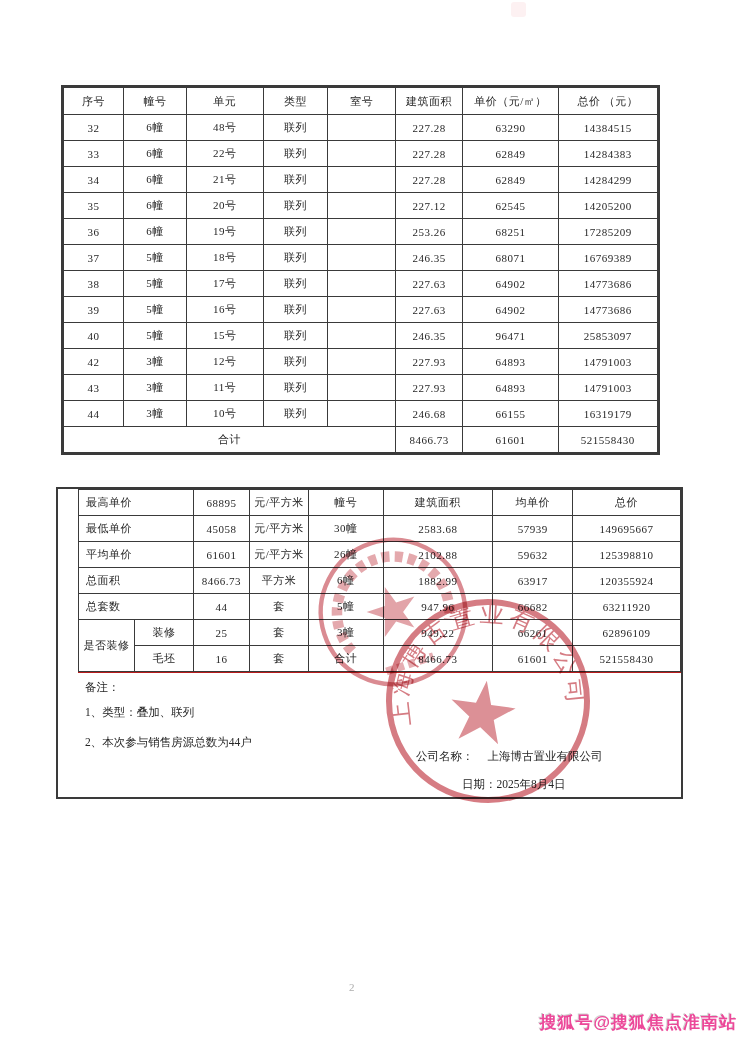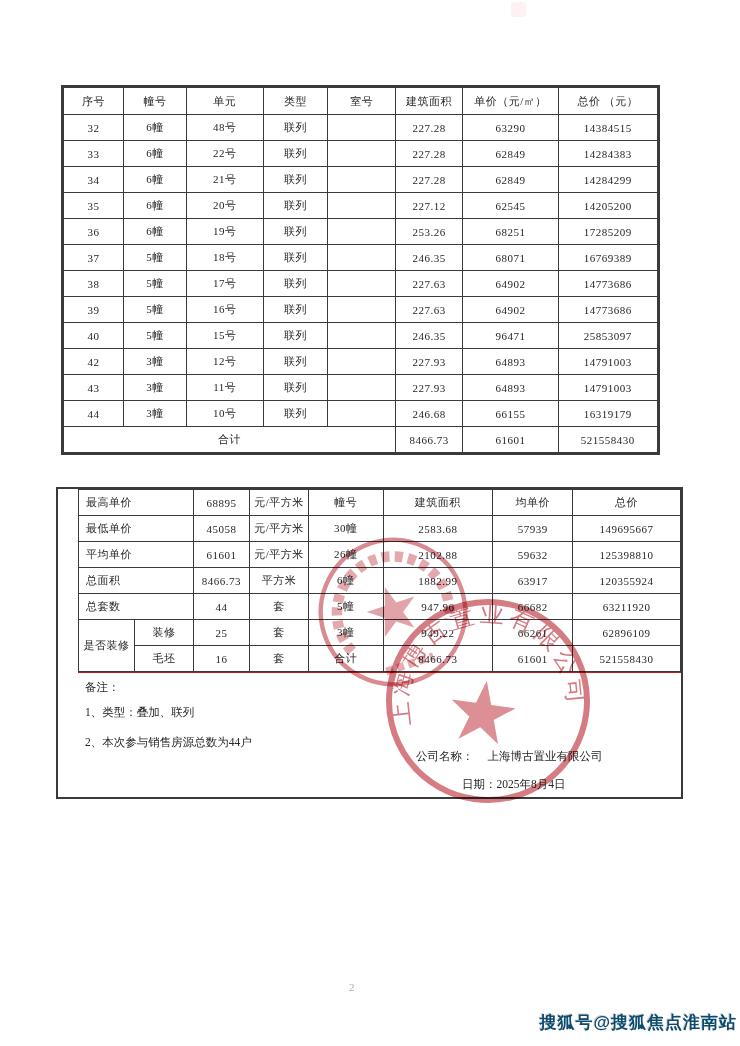--- a/index.html
+++ b/index.html
@@ -18,21 +18,21 @@
   .note-line1{position:absolute;left:7px;top:32px;}
   .note-line2{position:absolute;left:7px;top:62px;}
   .company-line{position:absolute;left:338px;top:76px;}
   .company-name{margin-left:14px;}
   .date-line{position:absolute;left:384px;top:104px;}
   .stamp{position:absolute;pointer-events:none;mix-blend-mode:multiply;}
   #stamp-filing{left:305px;top:524px;width:176px;height:176px;}
   #stamp-company{left:380px;top:593px;width:216px;height:216px;}
   #page-number{position:absolute;left:349px;top:981px;font-size:11px;color:#adadad;}
   #watermark{position:absolute;right:3px;top:1011px;font-family:"Liberation Sans","DejaVu Sans",sans-serif;
-     font-weight:bold;font-size:17px;color:#0c4a6e;letter-spacing:1px;
+     font-weight:bold;font-size:17px;color:#ec4899;letter-spacing:1px;
      text-shadow:1px 1px 0 #ffffff,2px 2px 1px rgba(255,255,255,.85),-1px -1px 0 rgba(120,120,120,.35);}
   #top-ink-dot{position:absolute;left:511px;top:2px;width:15px;height:15px;border-radius:3px;
      background:#fdf1f2;}
 </style>
 </head>
 <body>
 
 <div class="tbl-wrap" id="main-table-wrap">
   <table id="main-table">
     <colgroup>

